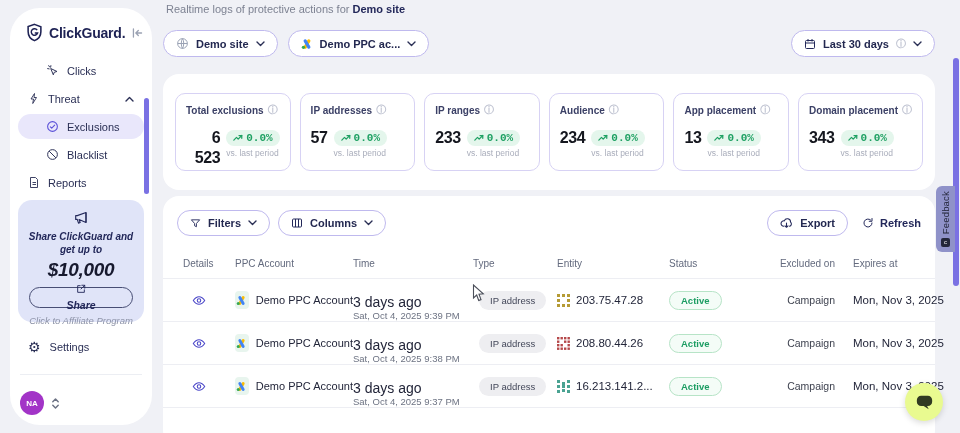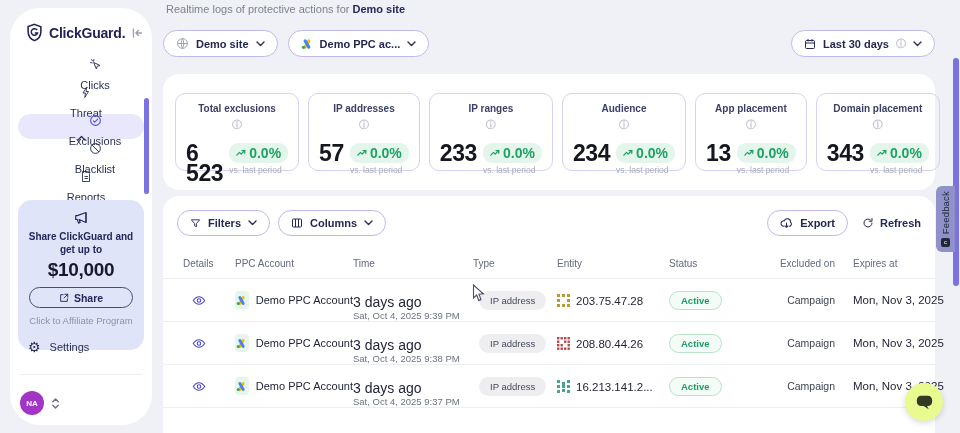--- a/index.html
+++ b/index.html
@@ -17,41 +17,41 @@
   .sidebar {
     position:absolute; left:10px; top:8px; width:142px; height:417px;
     background:#fff; border-radius:30px;
   }
   .logo-row { display:flex; align-items:center; gap:6px; padding:15px 12px 0 16px; }
   .brand { font-size:14px; font-weight:700; color:#1e2254; letter-spacing:-.2px; flex:1; }
   .collapse-btn { cursor:pointer; }
   .nav { margin-top:16px; }
   .nav-item {
     display:flex; align-items:center; gap:8px; height:25px; margin:3px 8px;
-    padding-left:10px; font-size:11px; color:#2a2f55; border-radius:13px; cursor:pointer;flex-direction:column;
+    padding-left:10px; font-size:11px; color:#2a2f55; border-radius:13px; cursor:pointer;
   }
   .nav-item.child { padding-left:28px; }
   .nav-item.selected { background:#e9e7fb; color:#2a2f55; }
   .nav-item .grow { flex:1; }
   .nav-item .chev-up { margin-right:10px; transform:rotate(180deg); color:#2a2f55; }
   .sidebar-thumb {
     position:absolute; right:3px; top:90px; width:5px; height:96px;
     background:#7a71e3; border-radius:3px;
   }
   .promo {
-    position:absolute; left:8px; top:192px; width:126px; height:150px;
-    background:#e0e4f8; border-radius:14px; text-align:center; padding-top:10px; cursor:pointer;
+    position:absolute; left:8px; top:192px; width:126px; height:122px;
+    background:#e0e4f8; border-radius:14px; text-align:center; padding-top:10px; cursor:pointer;font-style:italic;
   }
   .promo .mega { display:inline-block; margin-bottom:2px; }
   .promo .pline { font-size:10px; font-weight:700; color:#23285a; line-height:12.5px; }
   .promo .amount { font-size:19px; font-weight:700; color:#17192e; margin-top:3px; letter-spacing:-.3px; }
   .share-btn {
     margin:6px auto 0; width:104px; height:21px; border:1px solid #474d74; border-radius:11px;
     display:flex; align-items:center; justify-content:center; gap:5px;
-    font-size:10.5px; font-weight:600; color:#23285a; background:transparent; cursor:pointer;
+    font-size:10.5px; font-weight:600; color:#23285a; background:transparent; cursor:pointer;flex-direction:column;
   }
   .promo .aff { margin-top:7px; font-size:9.5px; color:#8d93a8; }
   .settings-row {
     position:absolute; left:18px; top:332px; display:flex; align-items:center; gap:9px;
     font-size:11px; color:#2a2f55; cursor:pointer;
   }
   .gear { font-size:14px; line-height:14px; color:#2a2f55; }
   .sb-divider { position:absolute; left:10px; right:10px; top:366px; height:1px; background:#eceef3; }
   .user-row {
     position:absolute; left:10px; right:6px; bottom:10px; display:flex; align-items:center; gap:7px; cursor:pointer;
@@ -76,46 +76,46 @@
   }
   .pill .cv { color:#2a2f55; }
   .spacer { flex:1; }
   .info-i { color:#c0c4d2; font-size:10px; font-style:normal; }
 
   .stats-panel {
     position:absolute; top:74px; left:0; width:772px; height:116px;
     background:#fff; border-radius:16px; display:flex; gap:9px; padding:19px 12px;
   }
   .stat-card { flex:1; border:1px solid #d7d2f4; border-radius:10px; padding:9px 10px 8px; }
-  .stat-label { font-size:10px; font-weight:600; color:#3b4066; display:flex; gap:4px; align-items:center; white-space:nowrap;flex-direction:column; }
+  .stat-label { font-size:10px; font-weight:600; color:#3b4066; display:flex; gap:4px; align-items:center; white-space:nowrap; }
   .stat-valrow { display:flex; align-items:flex-start; gap:6px; margin-top:11px; }
-  .stat-value { font-size:23px; font-weight:700; color:#15171f; letter-spacing:-.4px; line-height:20px; }
+  .stat-value { font-size:16px; font-weight:700; color:#15171f; letter-spacing:-.4px; line-height:20px;text-align:right; }
   .delta-badge {
     display:inline-flex; align-items:center; gap:3px; background:#e4f6ec; color:#1fa163;
-    font-size:14px; font-weight:700; border-radius:9px; padding:2px 7px;
+    font-size:11px; font-weight:700; border-radius:9px; padding:2px 7px;font-family:Liberation Mono, monospace;
   }
   .stat-sub { font-size:8.5px; color:#a9adbb; margin-top:2px; }
 
   .table-panel {
     position:absolute; top:196px; left:0; width:772px; height:250px;
     background:#fff; border-radius:16px; padding-top:14px;
   }
   .toolbar { display:flex; align-items:center; gap:8px; padding:0 14px; }
   .toolbar .pill { height:26px; }
   .refresh-btn { display:flex; align-items:center; gap:6px; font-size:11px; font-weight:600; color:#23285a; margin-left:6px; cursor:pointer; }
   .export-pill { margin-left:auto; }
 
   .thead { display:flex; padding:22px 8px 8px 20px; font-size:10px; color:#636a7e; }
   .trow { display:flex; align-items:center; height:43px; border-top:1px solid #edeef3; padding:0 8px 0 20px; font-size:11.5px; color:#23263a; }
   .c { flex:none; display:flex; align-items:center; }
   .col-details { width:52px; }
   .col-account { width:118px; gap:7px; }
   .col-time { width:120px; display:block; }
   .col-type { width:84px;align-items:flex-end; }
-  .col-entity { width:112px; gap:6px; white-space:nowrap; overflow:hidden;align-items:flex-end; }
+  .col-entity { width:112px; gap:6px; white-space:nowrap; overflow:hidden; }
   .col-status { width:102px; }
   .col-excluded { width:64px; justify-content:flex-end; text-align:right; font-size:10.5px; color:#3f4350; }
   .col-expires { width:92px; padding-left:18px; white-space:nowrap; }
   .thead .col-time, .thead .col-excluded { display:flex; }
   .thead .c { align-items:flex-start; color:#636a7e; font-size:10px; }
   .thead .col-excluded { text-align:right; line-height:12px; }
   .eye-btn { margin-left:8px; cursor:pointer; }
   .ads-chip { width:18px; height:18px; border-radius:4px; background:#e8f5ee; display:flex; align-items:center; justify-content:center; }
   .acct { font-size:11px; font-weight:500; white-space:nowrap; }
   .t1 { font-size:14px; color:#23263a; line-height:13px;margin-top:17px; }

